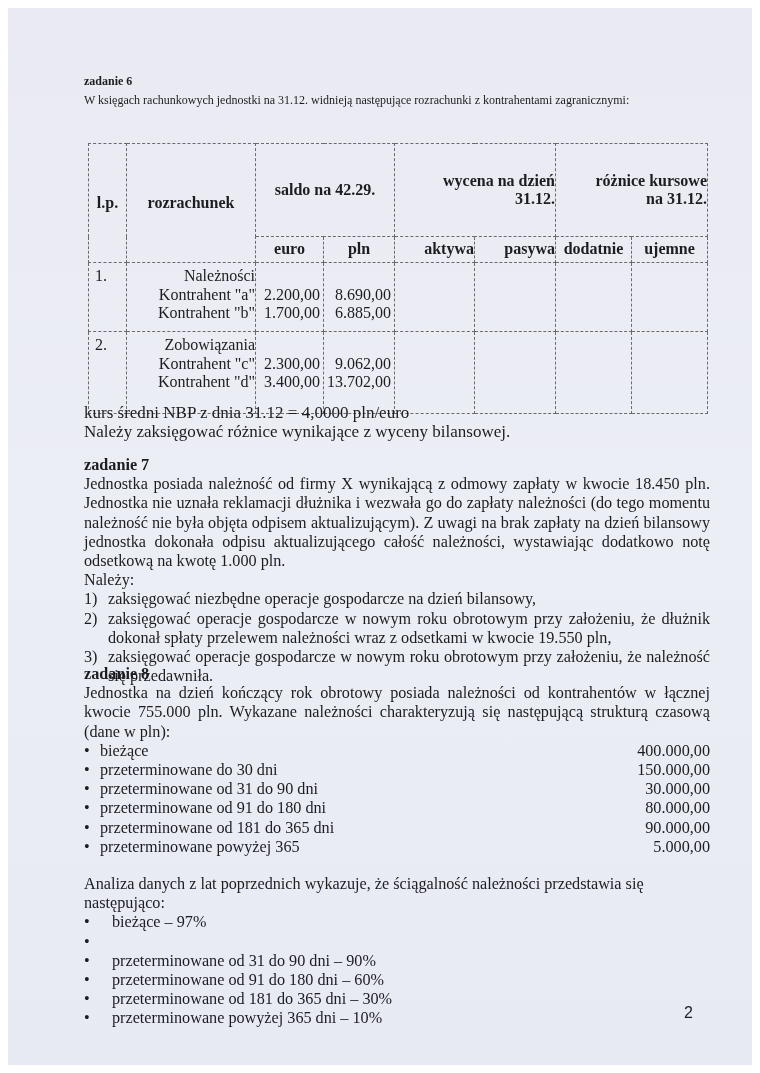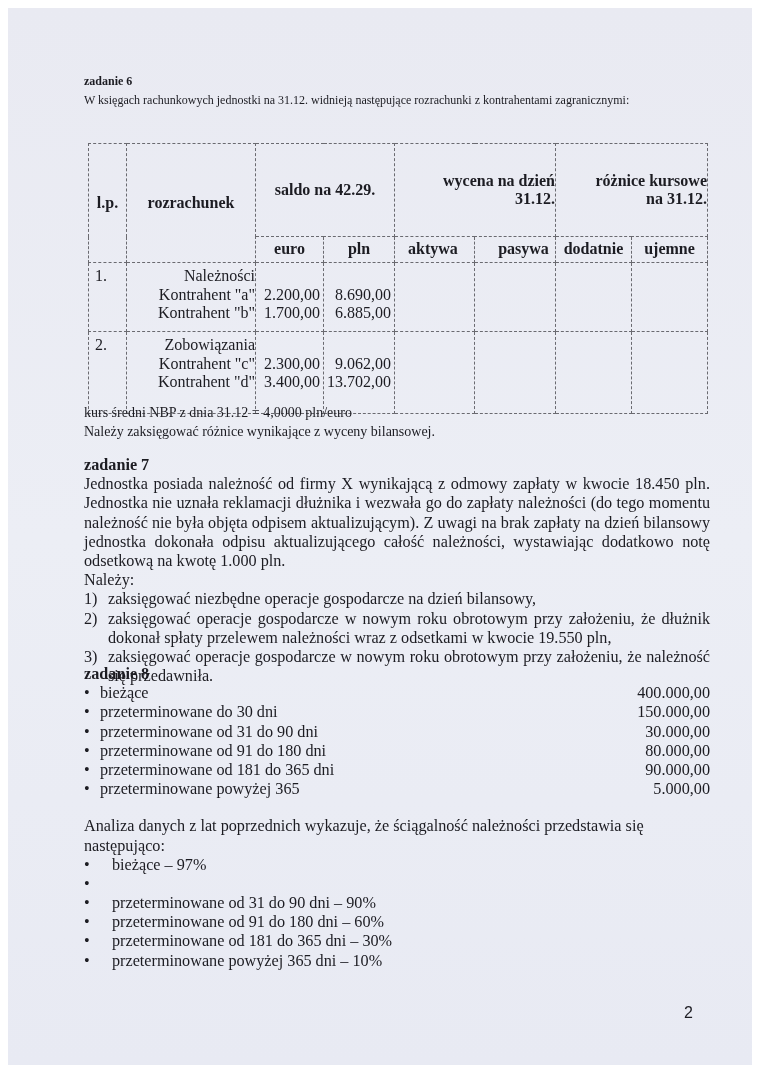--- a/index.html
+++ b/index.html
@@ -15,21 +15,21 @@
   .heading { font-weight: bold; }
   .para { text-align: justify; }
   .table-wrap { position: absolute; left: 88px; top: 143px; }
   table { border-collapse: collapse; font-size: 16px; line-height: 18.5px; }
   td, th { border: 1px dashed #6a6a70; padding: 0; vertical-align: top; }
   th { font-weight: bold; text-align: center; vertical-align: middle; }
   .block-line { display: block; white-space: nowrap; text-align: right; }
   .num { text-align: right; padding-right: 3px; }
   .text-cell { padding-left: 4px; }
   .lp-cell { padding-left: 6px; }
-  .kurs-block { position: absolute; left: 84px; top: 403px; width: 626px; font-size: 14px; line-height: 19.2px; }
+  .kurs-block { position: absolute; left: 84px; top: 403px; width: 626px; font-size: 17px; line-height: 19.2px; }
   .z7 { position: absolute; left: 84px; top: 456px; width: 626px; font-size: 16.2px; line-height: 19.2px; }
   .ol-item { display: flex; }
   .ol-num { width: 18px; flex: none; }
   .ol-text { flex: 1; text-align: justify; }
   .z8 { position: absolute; left: 84px; top: 665px; width: 626px; font-size: 16.2px; line-height: 19.2px; }
   .bullet-row { display: flex; justify-content: space-between; height: 19.2px; }
   .bullet-row .lbl::before { content: "\2022"; display: inline-block; width: 16px; }
   .analiza { margin-top: 18px; }
   .b2 { display: flex; height: 19.2px; }
   .b2 .dot { width: 28px; flex: none; }
@@ -68,22 +68,22 @@
         <span class="block-line">31.12.</span>
       </th>
       <th colspan="2">
         <span class="block-line">różnice kursowe</span>
         <span class="block-line">na 31.12.</span>
       </th>
     </tr>
     <tr style="height:26px">
       <th>euro</th>
       <th>pln</th>
-      <th style="text-align:left;padding-left:13px">aktywa</th>
-      <th style="text-align:center;padding-left:17px">pasywa</th>
+      <th style="text-align:right;padding-left:13px">aktywa</th>
+      <th style="text-align:right;padding-left:17px">pasywa</th>
       <th>dodatnie</th>
       <th>ujemne</th>
     </tr>
     <tr style="height:69px">
       <td class="lp-cell" style="padding-top:4px">1.</td>
       <td class="text-cell" style="padding-top:4px">
         <span class="block-line">Należności</span>
         <span class="block-line">Kontrahent "a"</span>
         <span class="block-line">Kontrahent "b"</span>
       </td>
@@ -146,20 +146,21 @@
     <span class="ol-text" style="padding-left:6px">zaksięgować operacje gospodarcze w nowym roku obrotowym przy założeniu, że dłużnik dokonał spłaty przelewem należności wraz z odsetkami w kwocie 19.550 pln,</span>
   </div>
   <div class="ol-item">
     <span class="ol-num">3)</span>
     <span class="ol-text" style="padding-left:6px">zaksięgować operacje gospodarcze w nowym roku obrotowym przy założeniu, że należność się przedawniła.</span>
   </div>
 </div>
 
 <div class="z8">
   <div class="heading">zadanie 8</div>
+  <div class="para">Jednostka na dzień kończący rok obrotowy posiada należności od kontrahentów w łącznej kwocie 755.000 pln. Wykazane należności charakteryzują się następującą strukturą czasową (dane w pln):</div>
   <div style="width:626px">
     <div class="bullet-row">
       <span class="lbl">bieżące</span>
       <span>400.000,00</span>
     </div>
     <div class="bullet-row">
       <span class="lbl">przeterminowane do 30 dni</span>
       <span>150.000,00</span>
     </div>
     <div class="bullet-row">

